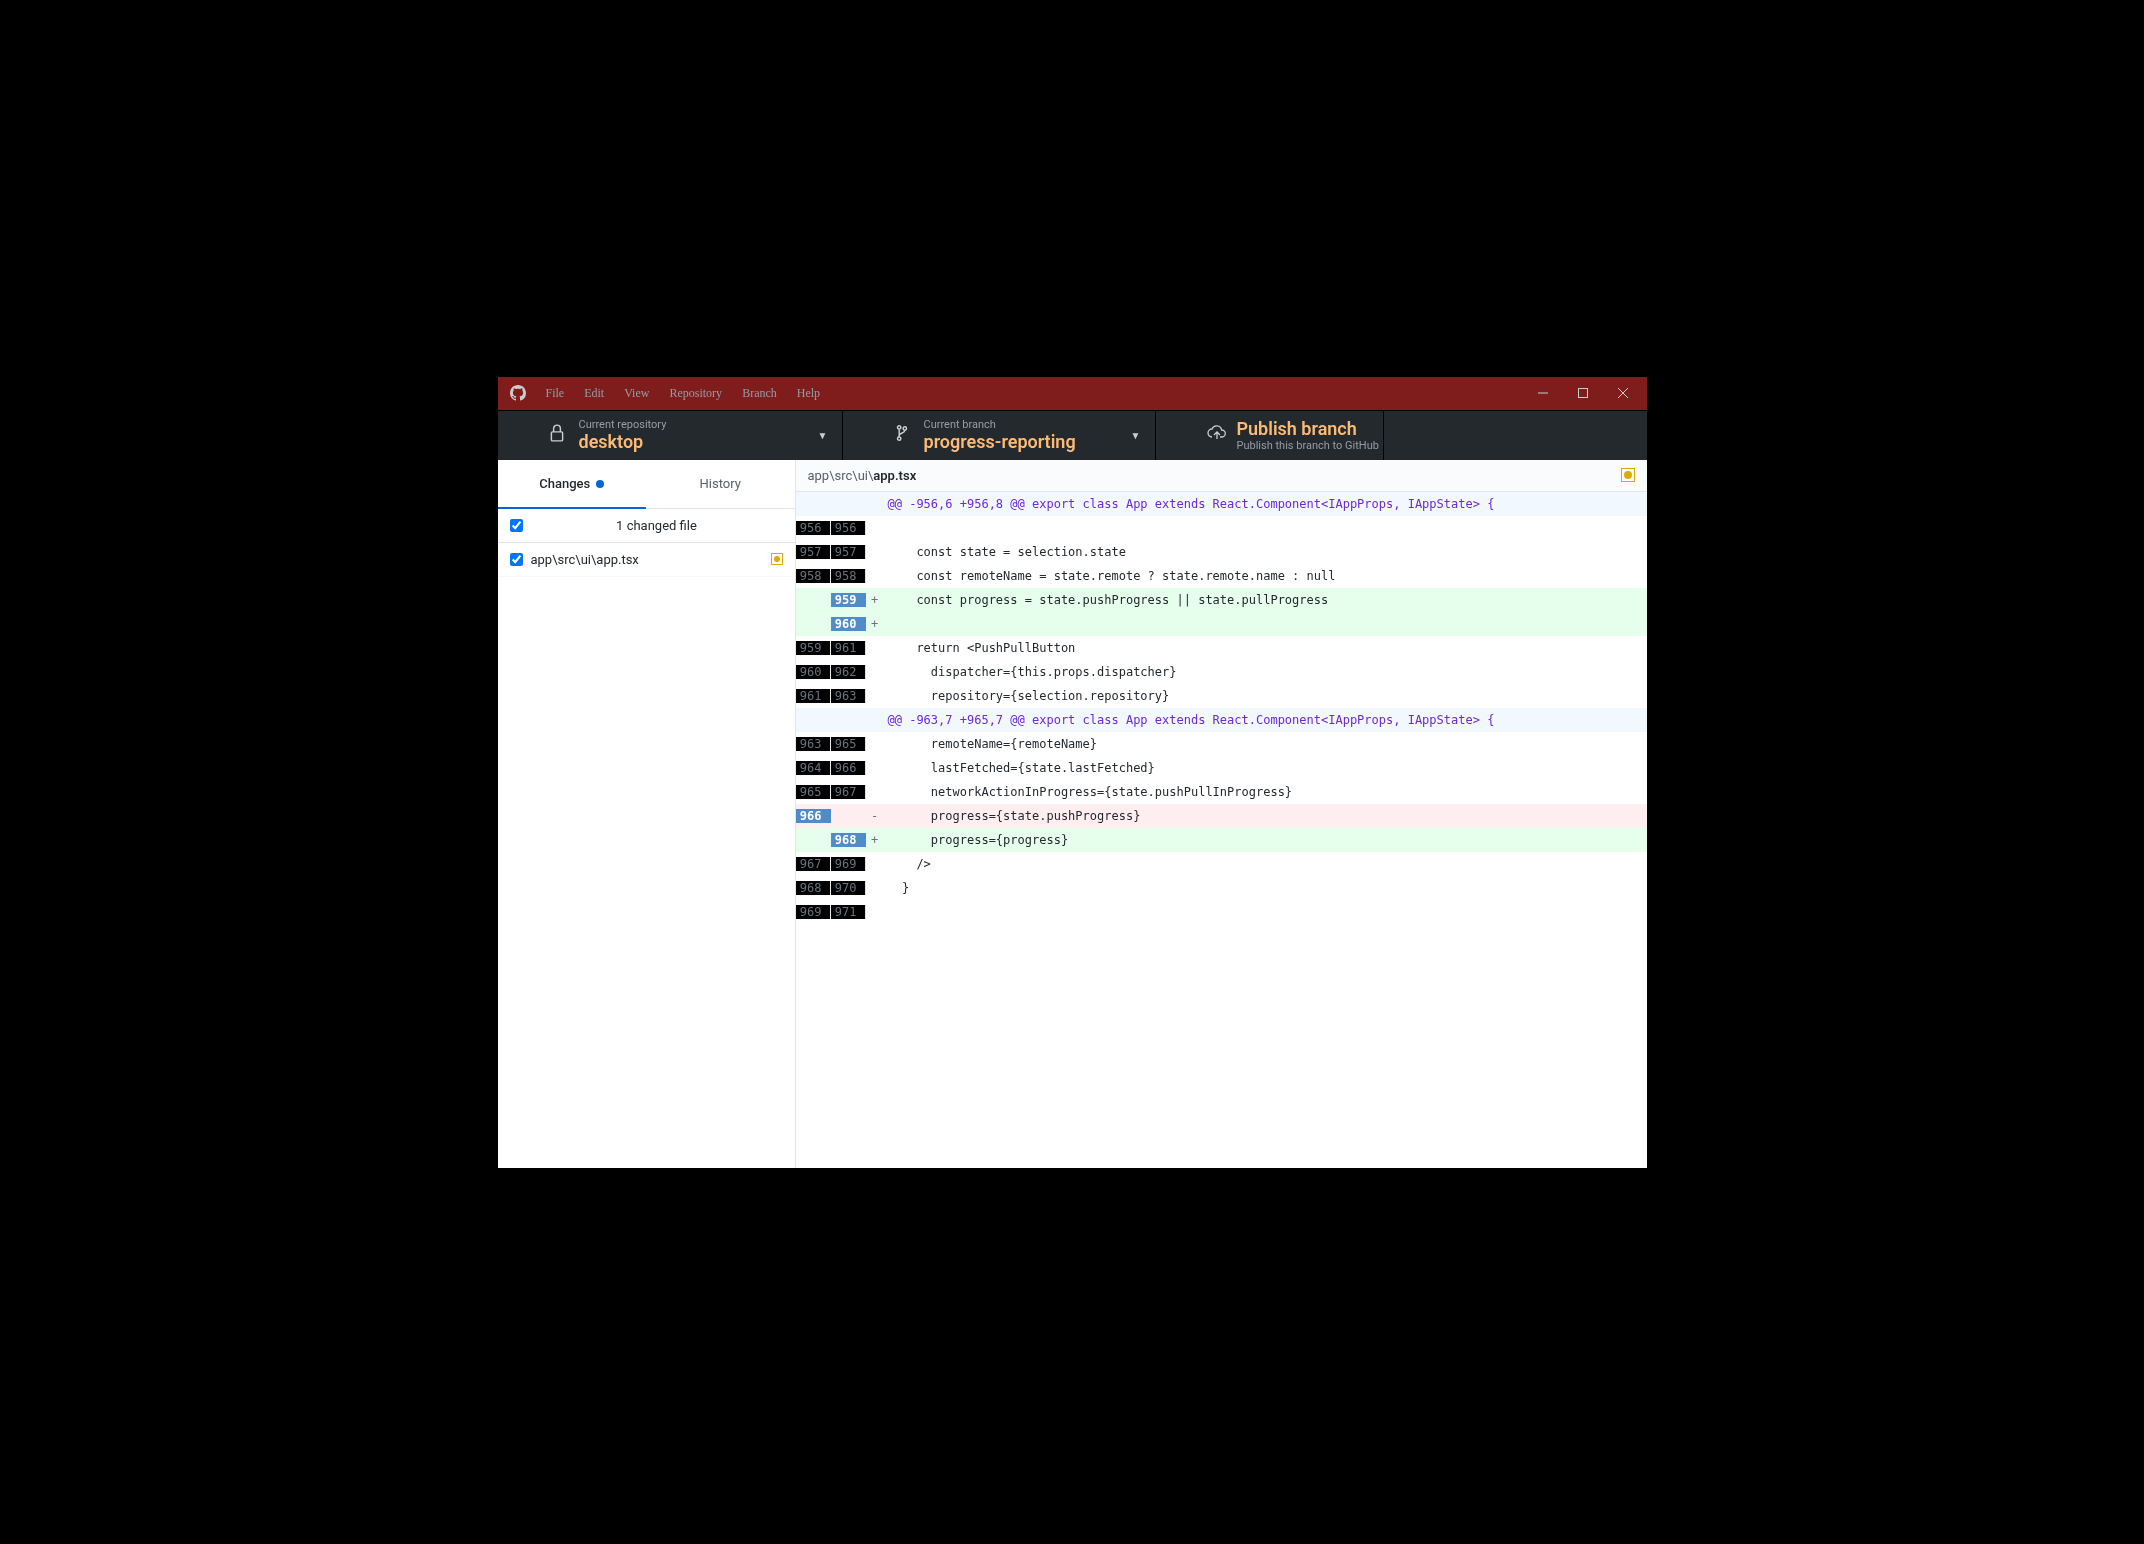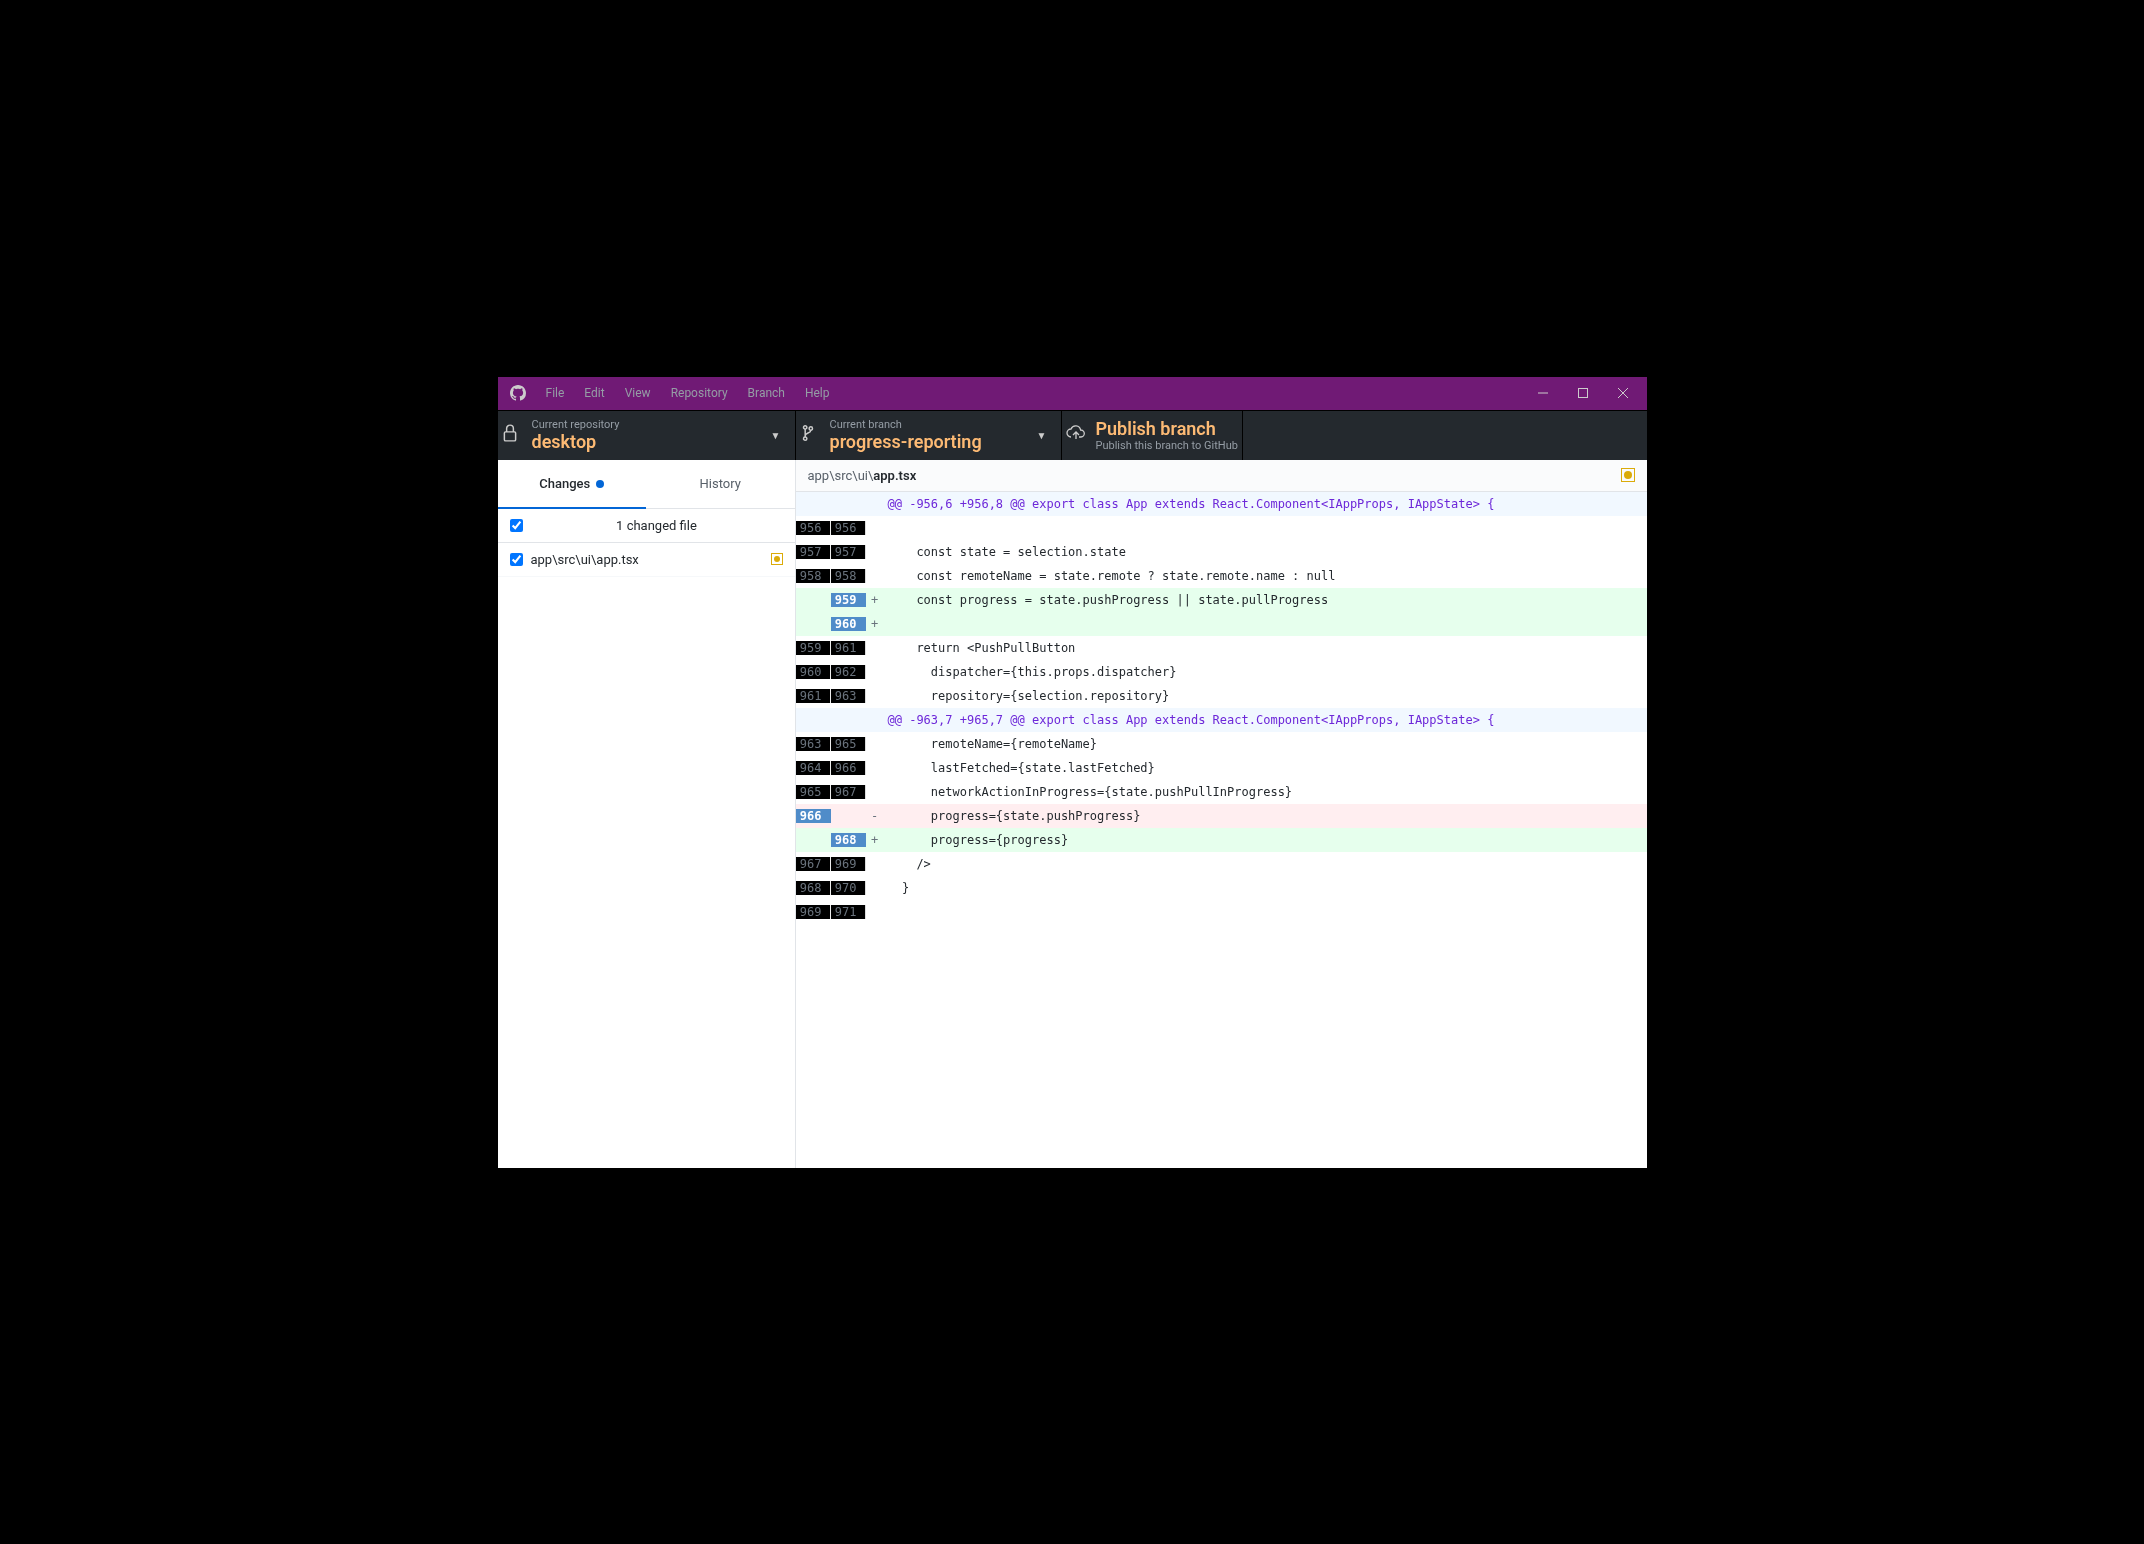--- a/index.html
+++ b/index.html
@@ -1,25 +1,25 @@
 <!DOCTYPE html>
 <html><head>
 <meta charset="utf-8">
 <style>
 * { margin: 0; padding: 0; box-sizing: border-box; }
 body { background: #000; font-family: -apple-system, BlinkMacSystemFont, "Segoe UI", Roboto, sans-serif; display: flex; align-items: center; justify-content: center; height: 100vh; }
 .window { width: 1149px; height: 791px; background: #fff; display: flex; flex-direction: column; overflow: hidden; }
-.titlebar { background: #701a75; height: 33px; display: flex; align-items: center; color: #959da5; font-size: 12px; padding: 0 8px; }
+.titlebar { background: #7f1d1d; height: 33px; display: flex; align-items: center; color: #959da5; font-size: 12px; padding: 0 8px; font-family: Liberation Serif, serif; }
 .titlebar .logo { width: 16px; height: 16px; margin: 0 10px 0 4px; }
 .titlebar .menu { display: flex; gap: 0; }
 .titlebar .menu span { padding: 0 10px; cursor: pointer; }
 .titlebar .wincontrols { margin-left: auto; display: flex; gap: 28px; align-items: center; margin-right: 10px; color: #ccc; }
 .titlebar .wincontrols svg { width: 12px; height: 12px; }
 .toolbar { background: #24292e; height: 50px; display: flex; border-top: 1px solid #000; }
-.toolbar .seg { display: flex; align-items: center; padding: 0 4px; color: #fff; border-right: 1px solid #000; position: relative; }
+.toolbar .seg { display: flex; align-items: center; padding: 0 4px; color: #fff; border-right: 1px solid #000; position: relative; margin-left: 47px; }
 .toolbar .seg.repo { width: 298px; }
 .toolbar .seg.branch { width: 266px; }
 .toolbar .seg.publish { flex: 0 0 auto; }
 .toolbar .seg .icon { width: 18px; margin-right: 12px; color: #ccc; }
 .toolbar .seg .texts .lbl { font-size: 11px; color: #959da5; }
 .toolbar .seg .texts .val { font-size: 18px; font-weight: 600; color: #fdba74; }
 .toolbar .seg .caret { position: absolute; right: 14px; color: #ccc; font-size: 10px; }
 .body { flex: 1; display: flex; overflow: hidden; }
 .sidebar { width: 298px; display: flex; flex-direction: column; border-right: 1px solid #e1e4e8; background: #fff; }
 .tabs { display: flex; height: 49px; border-bottom: 1px solid #e1e4e8; }

